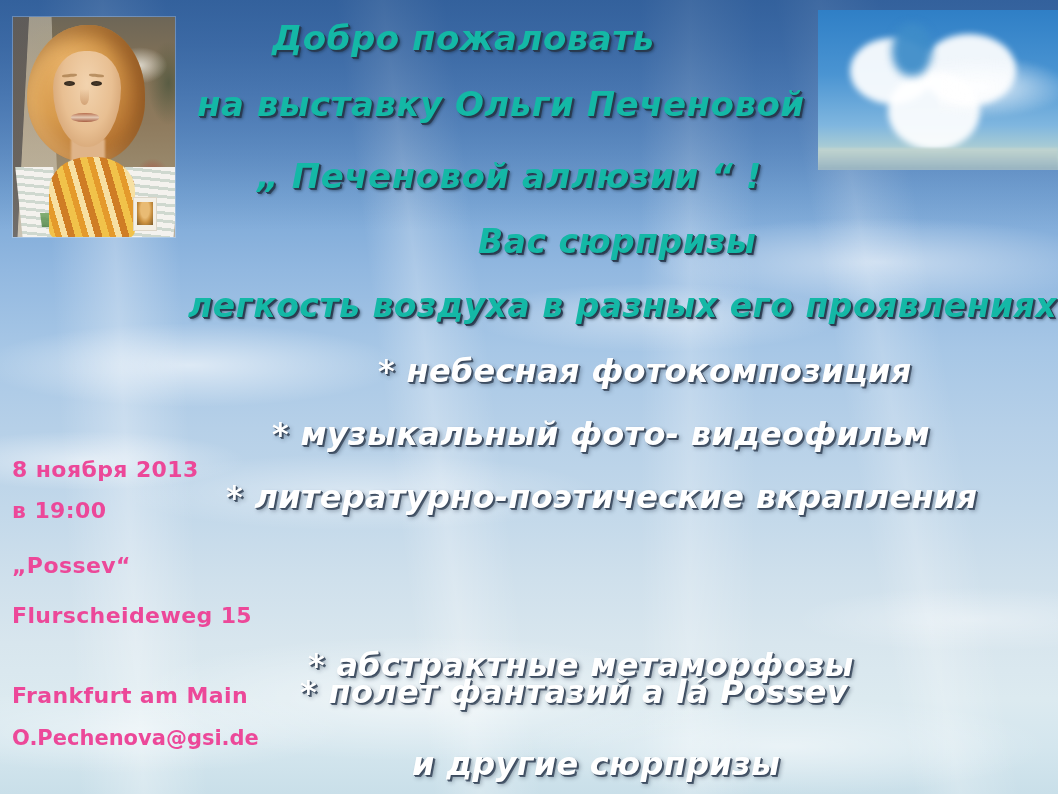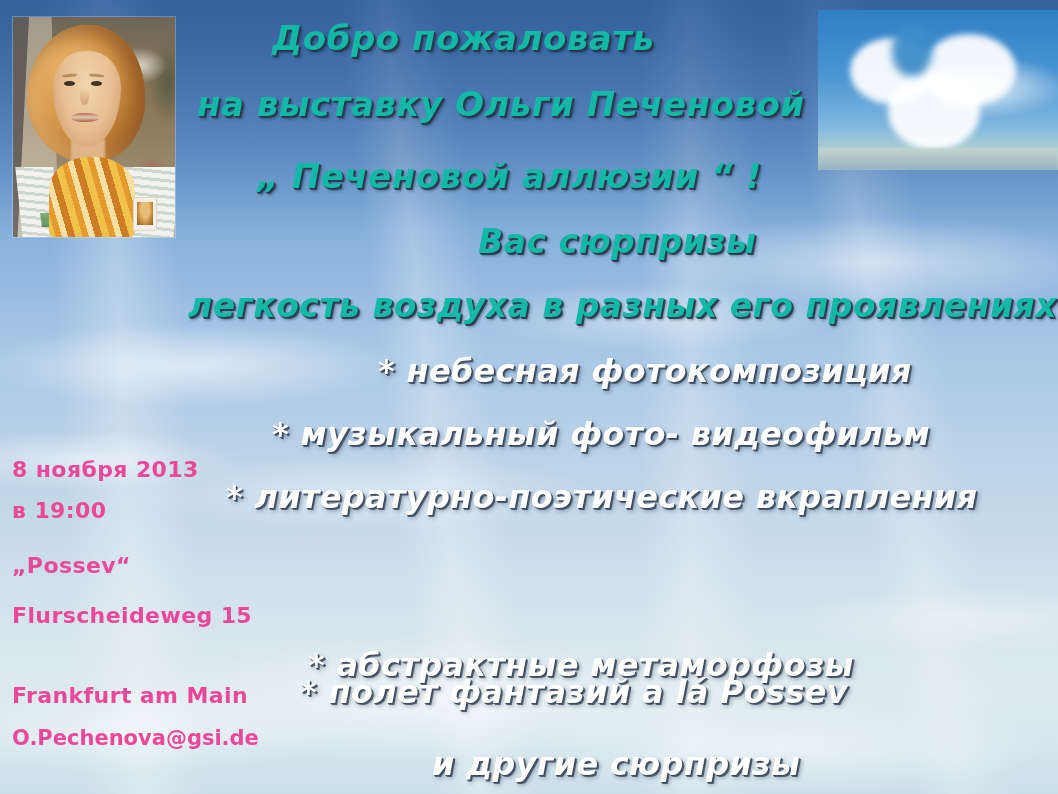--- a/index.html
+++ b/index.html
@@ -268,21 +268,21 @@
       2px 2px 0 rgba(55,70,90,.80),
       1px 1px 0 rgba(55,70,90,.80),
       3px 3px 4px rgba(30,45,65,.38);
   }
   .b1 { left: 336px; top: 352px; margin-left: 42px; }
   .b2 { left: 272px; top: 415px; }
   .b3 { left: 226px; top: 478px; text-align: center; }
   .b4 { left: 318px; top: 546px; }
   .b5 { left: 308px; top: 610px; margin-top: 36px; }
   .b6 { left: 300px; top: 673px; }
-  .b7 { left: 432px; top: 745px; }
+  .b7 { left: 412px; top: 745px; }
 
   .cutoff {
     position: absolute;
     left: 596px; top: 785px;
     white-space: nowrap;
     color: rgba(255,255,255,.85);
     font-family: "DejaVu Sans", sans-serif;
     font-style: italic;
     font-weight: 700;
     font-size: 30px;

